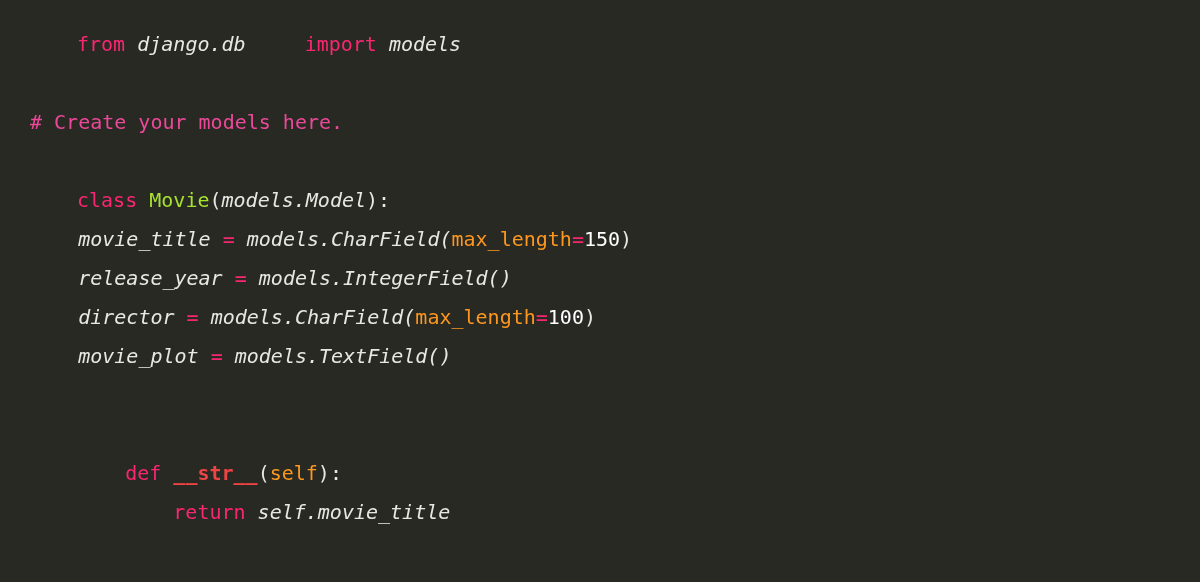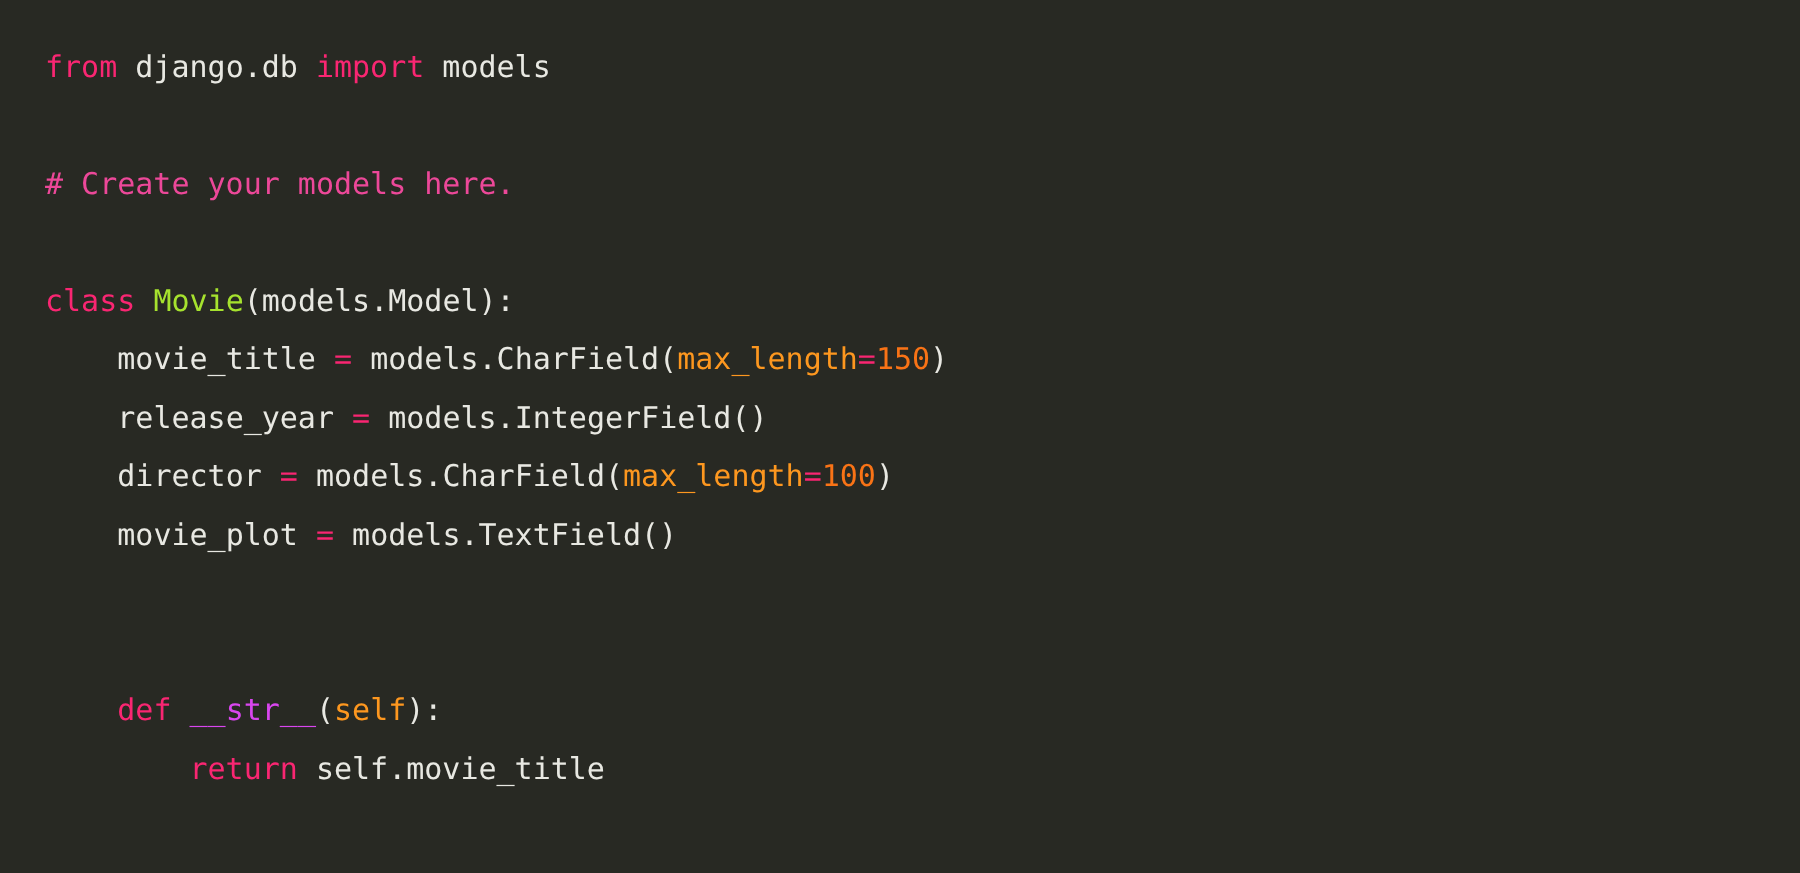--- a/index.html
+++ b/index.html
@@ -8,26 +8,26 @@
       font-family: 'Consolas', 'Monaco', 'Courier New', monospace;
       font-size: 20px;
       line-height: 1.95;
       padding: 25px 30px;
       color: #e8e8e2;
       width: 1200px;
       height: 582px;
       overflow: hidden;
     }
     .code-line { white-space: pre; }
-    .keyword { color: #f92672; }
+    .keyword { color: #f92672; margin-left: 47px; }
     .comment { color: #ec4899; }
     .class-name { color: #a6e22e; margin-top: 39px; }
-    .function-name { color: #d946ef; }
-    .number { color: #f97316; }
+    .function-name { color: #ef4444; font-weight: bold; }
+    .number { color: #ffffff; }
     .punctuation { color: #e8e8e2; }
     .param { color: #fd971f; }
     .operator { color: #f92672; }
-    .identifier { color: #e8e8e2; }
+    .identifier { color: #e8e8e2; font-style: italic; }
   </style>
 </head>
 <body>
 
 <pre><div class="code-line"><span class="keyword">from</span><span class="identifier"> django.db </span><span class="keyword">import</span><span class="identifier"> models</span></div><div class="code-line"> </div><div class="code-line"><span class="comment"># Create your models here.</span></div><div class="code-line"> </div><div class="code-line"><span class="keyword">class</span><span> </span><span class="class-name">Movie</span><span class="punctuation">(</span><span class="identifier">models.Model</span><span class="punctuation">)</span><span class="punctuation">:</span></div><div class="code-line"><span>    </span><span class="identifier">movie_title </span><span class="operator">=</span><span class="identifier"> models.CharField(</span><span class="param">max_length</span><span class="operator">=</span><span class="number">150</span><span class="punctuation">)</span></div><div class="code-line"><span>    </span><span class="identifier">release_year </span><span class="operator">=</span><span class="identifier"> models.IntegerField()</span></div><div class="code-line"><span>    </span><span class="identifier">director </span><span class="operator">=</span><span class="identifier"> models.CharField(</span><span class="param">max_length</span><span class="operator">=</span><span class="number">100</span><span class="punctuation">)</span></div><div class="code-line"><span>    </span><span class="identifier">movie_plot </span><span class="operator">=</span><span class="identifier"> models.TextField()</span></div><div class="code-line"> </div><div class="code-line"> </div><div class="code-line"><span>    </span><span class="keyword">def</span><span> </span><span class="function-name">__str__</span><span class="punctuation">(</span><span class="param">self</span><span class="punctuation">)</span><span class="punctuation">:</span></div><div class="code-line"><span>        </span><span class="keyword">return</span><span class="identifier"> self.movie_title</span></div></pre>
 
 </body></html>

